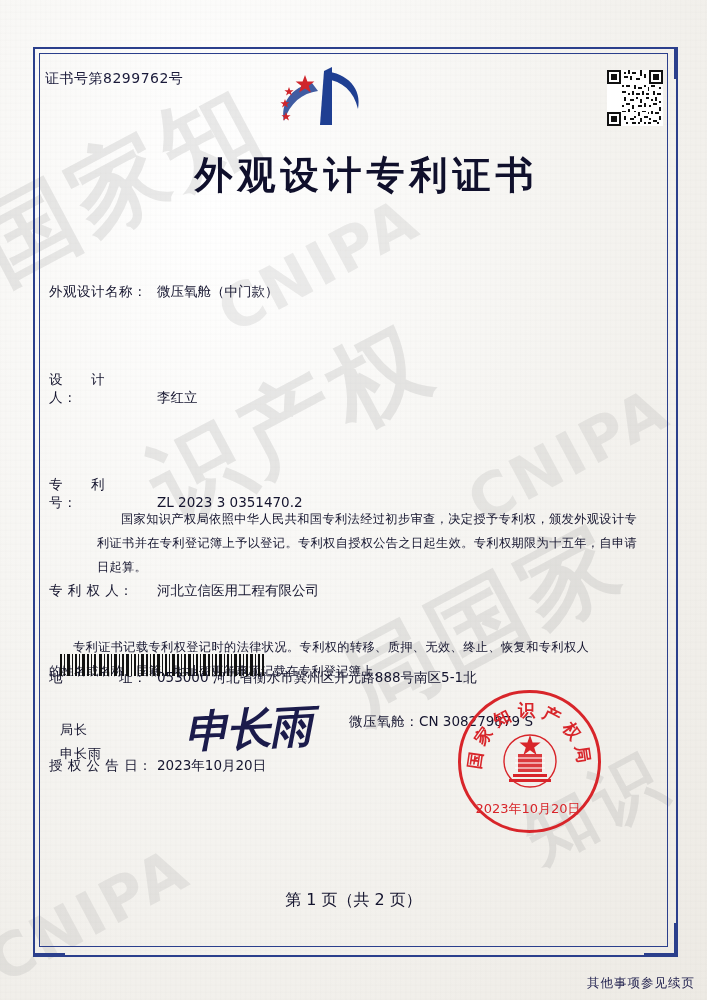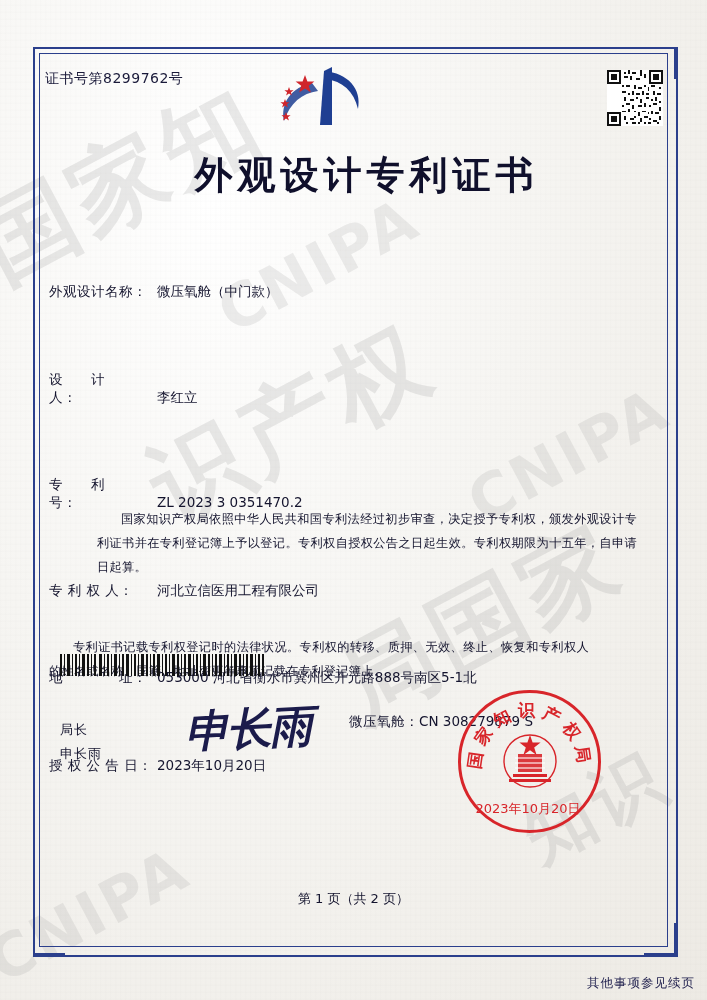--- a/index.html
+++ b/index.html
@@ -117,21 +117,21 @@
   .seal-text{
     position:absolute;inset:0;
   }
   .seal-date{
     position:absolute;left:440px;top:800px;width:176px;text-align:center;
     font-size:13px;color:#d8252a;
   }
 
   .page-no{
     position:absolute;left:0;right:0;top:890px;text-align:center;
-    font-size:13px;color:#14142e;
+    font-size:16px;color:#14142e;
   }
   .footnote{
     position:absolute;left:0;right:12px;top:955px;text-align:right;
     font-size:12.5px;color:#232350;letter-spacing:1px;margin-top:20px;
   }
 </style>
 </head>
 <body>
 
 <div id="certificate">

